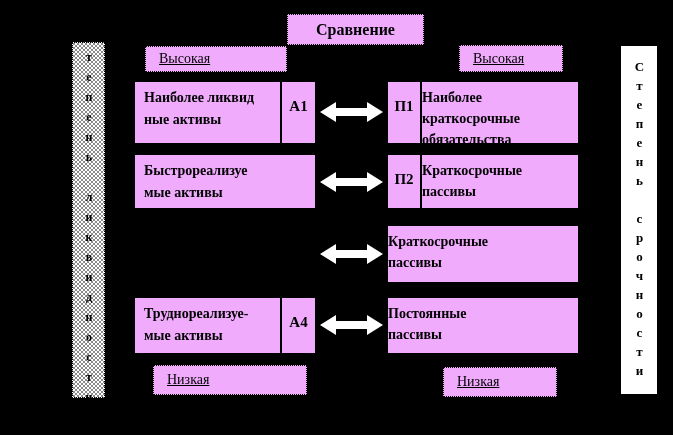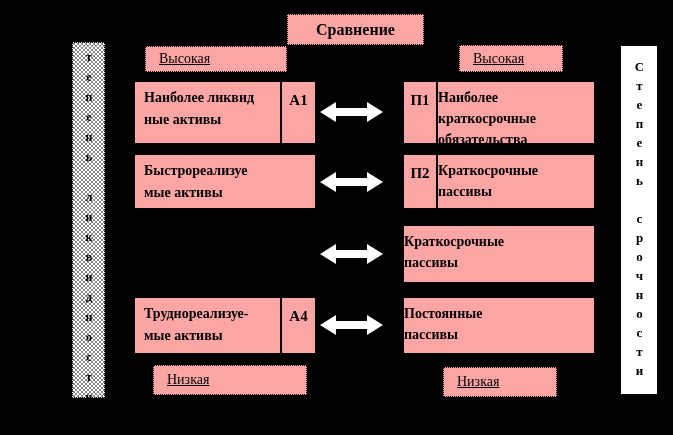--- a/index.html
+++ b/index.html
@@ -1,20 +1,20 @@
 <!DOCTYPE html>
 <html><head>
 <meta charset="utf-8">
 <style>
   html,body{margin:0;padding:0;background:#000;}
   #canvas{
     position:relative;width:673px;height:435px;background:#000;overflow:hidden;
     font-family:"Liberation Serif","DejaVu Serif",serif;color:#000;
   }
-  .box{position:absolute;background:#fca5a5;box-sizing:border-box;}
+  .box{position:absolute;background:#f0abfc;box-sizing:border-box;}
   .dotted{border:1px dotted #000;}
   .solid{border:2px solid #000;}
 
   
   .vbar{display:flex;align-items:center;justify-content:center;text-align:center;}
   .vtext{
     writing-mode:vertical-rl;text-orientation:upright;
     font-weight:bold;white-space:pre;
   }
   #left-bar{
@@ -42,25 +42,25 @@
     padding-left:13px;
   }
   #high-left{left:145px;top:46px;width:142px;height:26px;}
   #high-right{left:459px;top:45px;width:104px;height:27px;}
   #low-left{left:153px;top:365px;width:154px;height:30px;}
   #low-right{left:443px;top:367px;width:114px;height:30px;}
 
   
   .rowbox{display:flex;font-weight:bold;font-size:14px;}
   .asset-box{left:133px;width:184px;}
-  .liab-box{left:402px;width:194px;justify-content:flex-end;}
+  .liab-box{left:386px;width:194px;justify-content:flex-end;}
   .txt{flex:1;padding:5px 4px 0 9px;white-space:pre-line;line-height:1.6;}
   .liab-box .txt{line-height:1.5;padding-left:0;}
   .code{
-    width:33px;display:flex;justify-content:center;padding-top:10px;
+    width:33px;display:flex;justify-content:center;padding-top:16px;
     font-size:15px;font-weight:bold;
   }
   .asset-box .code{border-left:2px solid #000;}
   .liab-box .code{border-right:2px solid #000;width:32px;}
 
   .r1{top:80px;height:65px;}
   .r2{top:153px;height:57px;}
   .r3{top:224px;height:60px;}
   .r4{top:296px;height:59px;}
 

